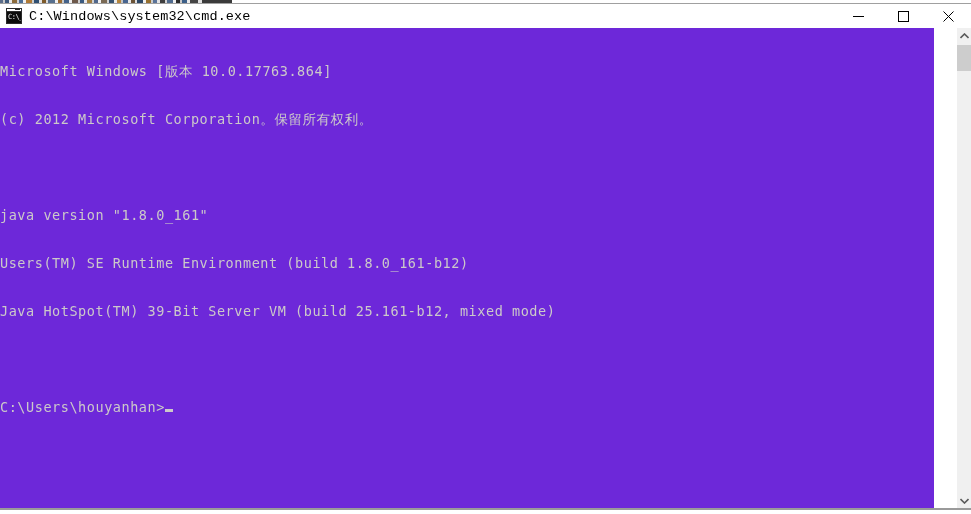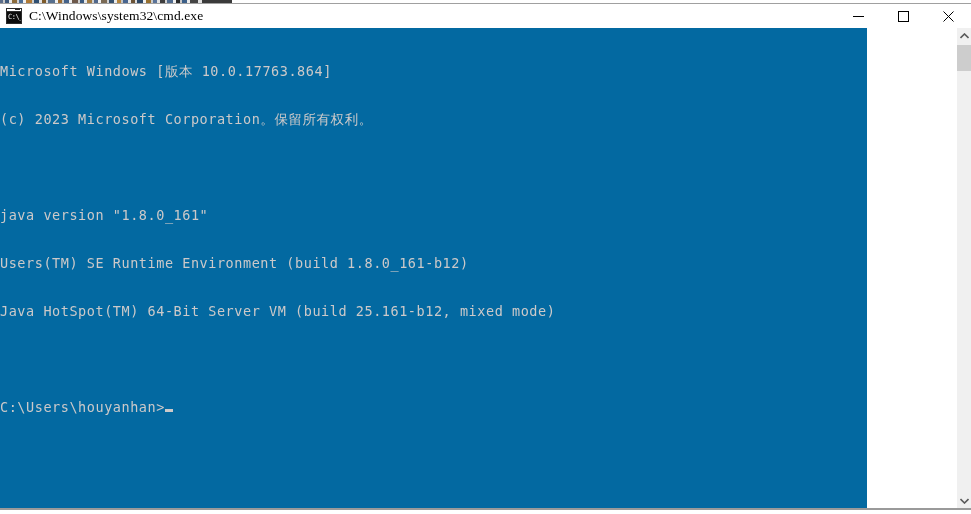--- a/index.html
+++ b/index.html
@@ -99,21 +99,21 @@
     font-family: "DejaVu Sans Mono", monospace;
     font-size: 7px;
     line-height: 10px;
     letter-spacing: -0.5px;
     padding-left: 1px;
     box-sizing: border-box;
     white-space: nowrap;
   }
 
   .title-text {
-    font-family: Liberation Serif, serif;
+    font-family: Liberation Mono, monospace;
     font-size: 13.5px;
     color: #000000;
     letter-spacing: 0.1px;
     white-space: nowrap;
     user-select: none;
   }
 
   .window-controls {
     position: absolute;
     right: 0;
@@ -138,23 +138,23 @@
     top: 24px;
     width: 971px;
     height: 481px;
     background: #ffffff;
   }
 
   .console-screen {
     position: absolute;
     left: 0;
     top: 0;
-    width: 867px;
+    width: 934px;
     height: 480px;
-    background: #0369a1;
+    background: #6d28d9;
     overflow: hidden;
   }
 
   .console-text {
     font-family: "DejaVu Sans Mono", monospace;
     font-size: 13.5px;
     line-height: 16px;
     color: #ccc9c9;
     white-space: pre;
     padding: 3px 0 0 0;
@@ -305,25 +305,25 @@
           </svg>
         </div>
       </div>
     </div>
 
     <div class="console-area">
 
       <div class="console-screen">
         <div class="console-text">
           <div class="console-line">Microsoft Windows [版本 10.0.17763.864]</div>
-          <div class="console-line">(c) 2023 Microsoft Corporation。保留所有权利。</div>
+          <div class="console-line">(c) 2012 Microsoft Corporation。保留所有权利。</div>
           <div class="console-line"></div>
           <div class="console-line">java version "1.8.0_161"</div>
           <div class="console-line">Users(TM) SE Runtime Environment (build 1.8.0_161-b12)</div>
-          <div class="console-line">Java HotSpot(TM) 64-Bit Server VM (build 25.161-b12, mixed mode)</div>
+          <div class="console-line">Java HotSpot(TM) 39-Bit Server VM (build 25.161-b12, mixed mode)</div>
           <div class="console-line"></div>
           <div class="console-line"><span>C:\Users\houyanhan&gt;</span><span class="cursor-block"></span></div>
         </div>
       </div>
 
       <div class="scrollbar">
         <div class="sb-arrow up">
           <svg width="9" height="6" viewBox="0 0 9 6">
             <path d="M0.5 5 L4.5 1 L8.5 5" fill="none" stroke="#5a5a5a" stroke-width="1.6"></path>
           </svg>

